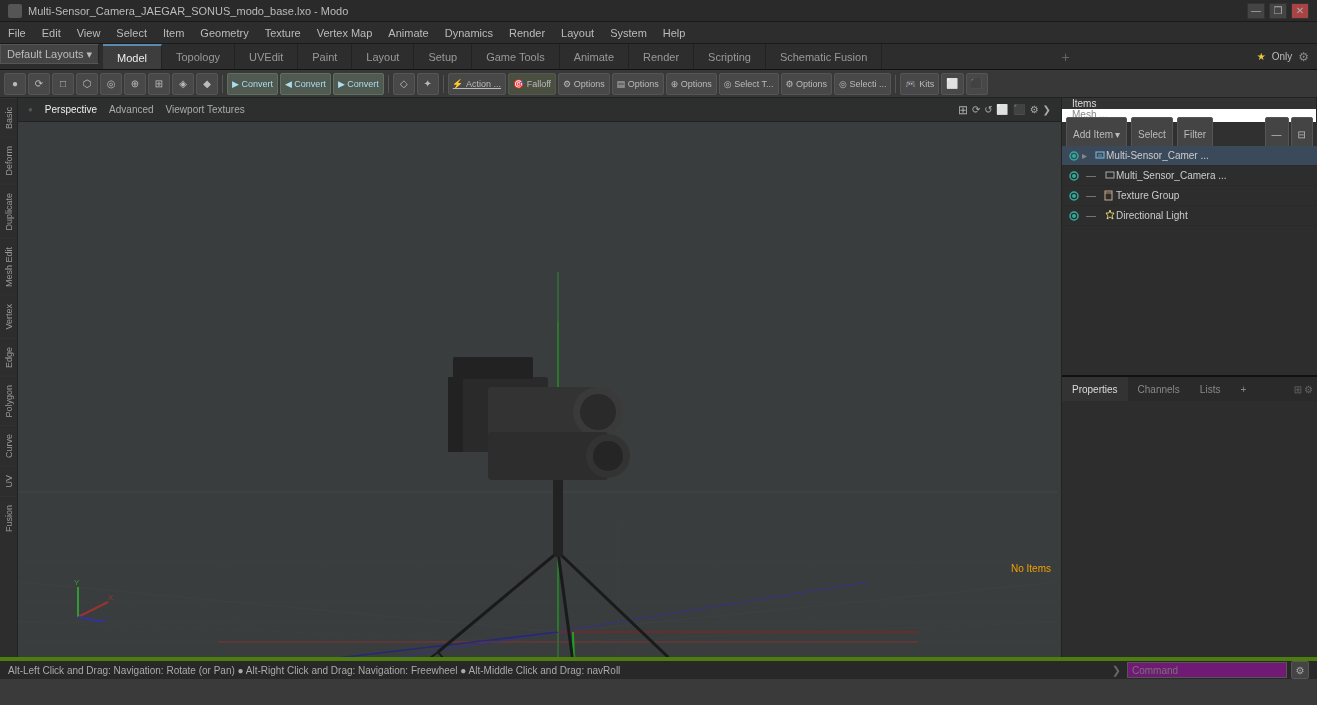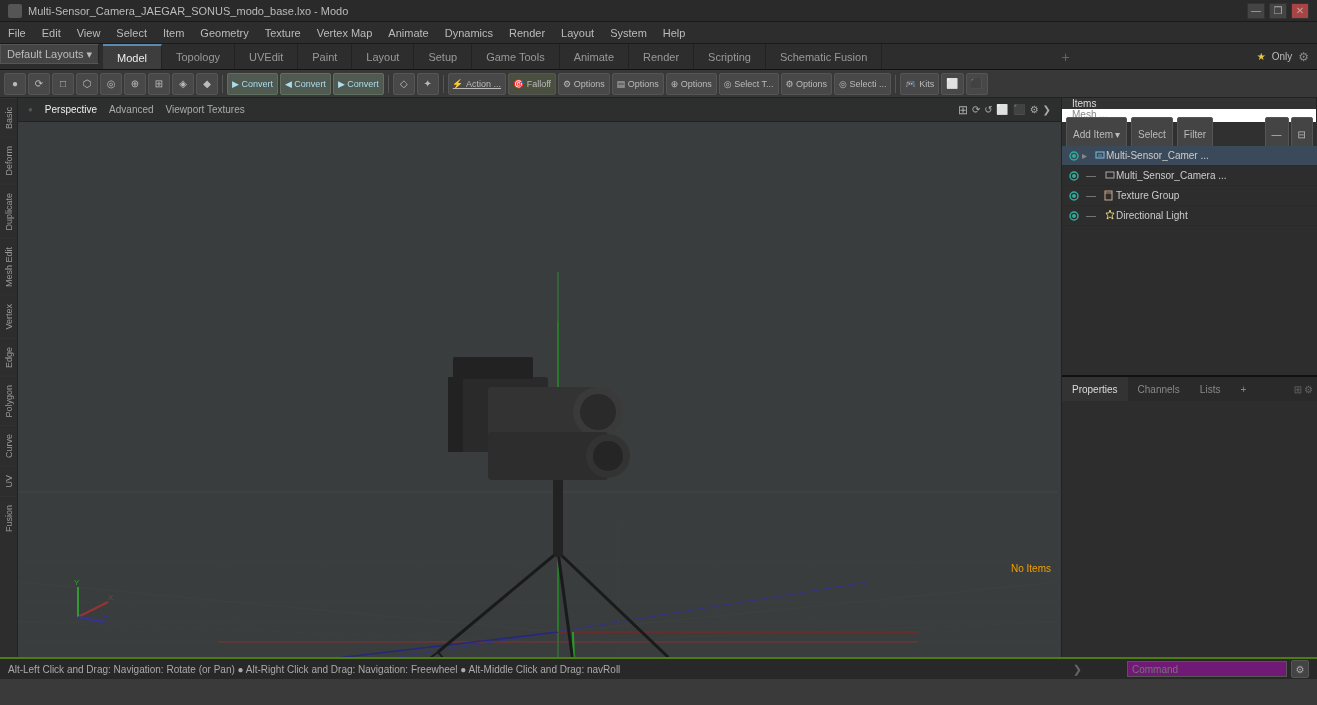--- a/index.html
+++ b/index.html
@@ -64,21 +64,21 @@
     .item-eye { width: 16px; height: 16px; display: flex; align-items: center; justify-content: center; color: #5a9; font-size: 10px; }
     .item-name { font-size: 10px; color: #ccc; white-space: nowrap; overflow: hidden; text-overflow: ellipsis; }
 
     #right-bottom { height: 280px; display: flex; flex-direction: column; }
     #right-bottom-tabs { height: 24px; background: #2a2a2a; display: flex; align-items: center; }
     .rb-tab { padding: 0 10px; height: 100%; display: flex; align-items: center; font-size: 10px; color: #888; cursor: pointer; }
     .rb-tab.active { color: #ddd; background: #333; }
     #properties-content { flex: 1; background: #2d2d2d; }
 
     
-    #statusbar { height: 22px; background: #282828; display: flex; align-items: center; padding: 0 8px; border-top: 2px solid #4d7c0f; justify-content: space-between; gap: 39px; }
+    #statusbar { height: 22px; background: #282828; display: flex; align-items: center; padding: 0 8px; border-top: 4px solid #4d7c0f; justify-content: space-between; }
     #status-text { font-size: 10px; color: #aaa; flex: 1; }
     #cmd-area { display: flex; align-items: center; gap: 4px; }
     #cmd-input { width: 160px; height: 16px; background: #3a3a3a; border: 1px solid #555; color: #ccc; font-size: 10px; padding: 0 4px; }
     .cmd-btn { width: 18px; height: 18px; background: #444; border: 1px solid #555; color: #aaa; display: flex; align-items: center; justify-content: center; font-size: 10px; cursor: pointer; border-radius: 2px; }
 
     
     #vp-svg { position: absolute; width: 100%; height: 100%; top: 0; left: 0; }
 
     
     .convert-btn { background: #505a50; border-color: #607060; color: #ade; }

